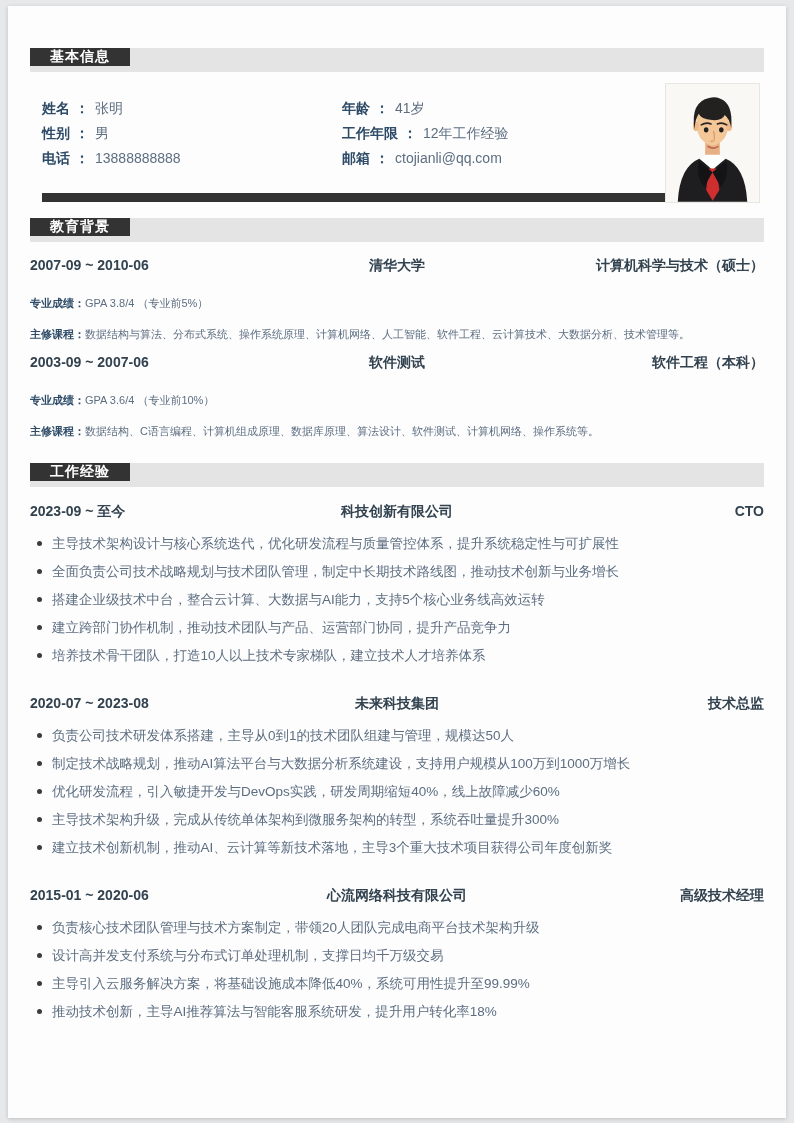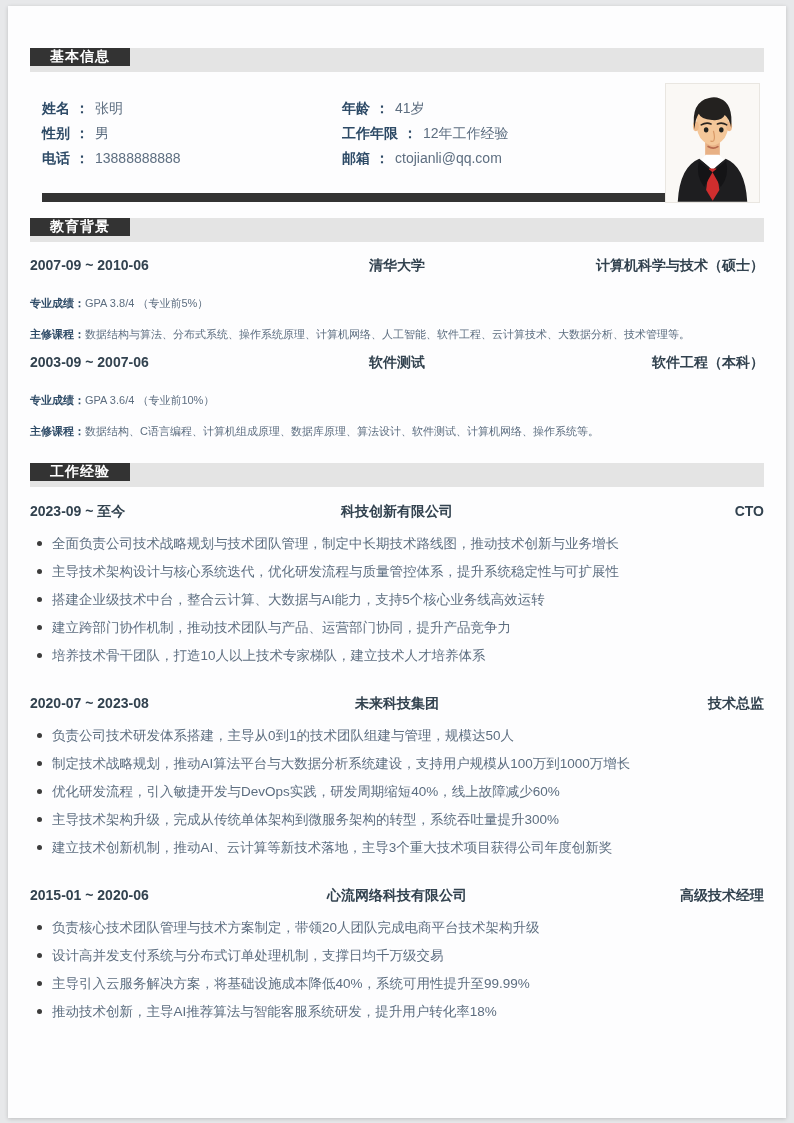--- a/index.html
+++ b/index.html
@@ -173,22 +173,22 @@
     <div class="section-badge">工作经验</div>
   </div>
 
   <div class="work-entry">
     <div class="entry-head">
       <span class="h-left">2023-09 ~ 至今</span>
       <span class="h-center">科技创新有限公司</span>
       <span class="h-right">CTO</span>
     </div>
     <ul class="bullets">
+      <li>主导技术架构设计与核心系统迭代，优化研发流程与质量管控体系，提升系统稳定性与可扩展性</li>
       <li>全面负责公司技术战略规划与技术团队管理，制定中长期技术路线图，推动技术创新与业务增长</li>
-      <li>主导技术架构设计与核心系统迭代，优化研发流程与质量管控体系，提升系统稳定性与可扩展性</li>
       <li>搭建企业级技术中台，整合云计算、大数据与AI能力，支持5个核心业务线高效运转</li>
       <li>建立跨部门协作机制，推动技术团队与产品、运营部门协同，提升产品竞争力</li>
       <li>培养技术骨干团队，打造10人以上技术专家梯队，建立技术人才培养体系</li>
     </ul>
   </div>
 
   <div class="work-entry">
     <div class="entry-head">
       <span class="h-left">2020-07 ~ 2023-08</span>
       <span class="h-center">未来科技集团</span>

